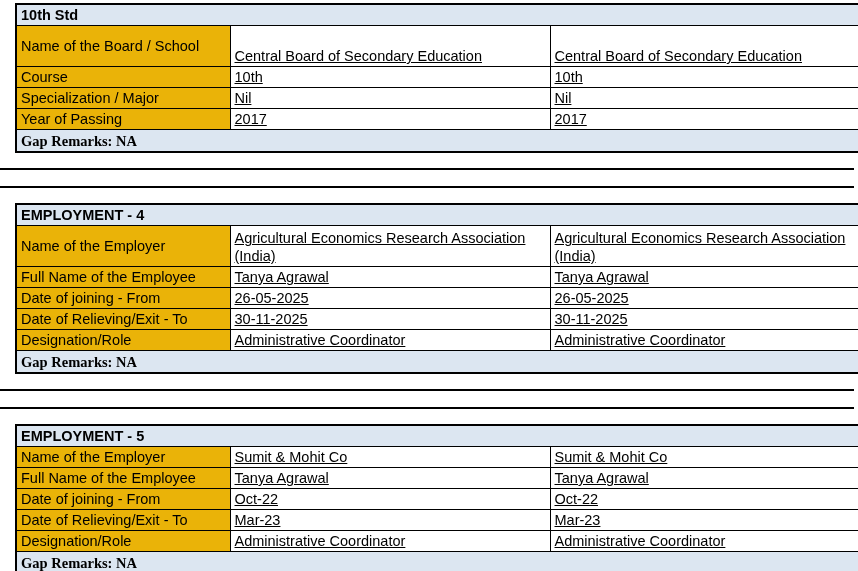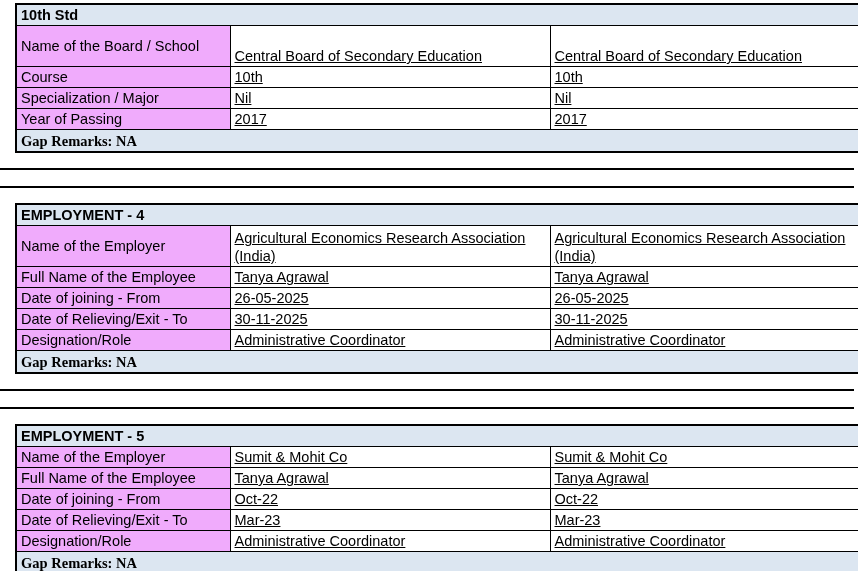--- a/index.html
+++ b/index.html
@@ -34,21 +34,21 @@
   }
   td.title-cell {
     background: #dce6f1;
     font-weight: 700;
     height: 20px;
     vertical-align: middle;
   }
   tr.data-row td { height: 19px; }
   tr.data-row.tall td { height: 39px; }
   td.label-cell {
-    background: #f0abfc;
+    background: #eab308;
     vertical-align: middle;
   }
   td.value-cell {
     background: #ffffff;
     vertical-align: bottom;
     padding-bottom: 1px;
     text-decoration: underline;
   }
   td.footer-cell {
     background: #dce6f1;

